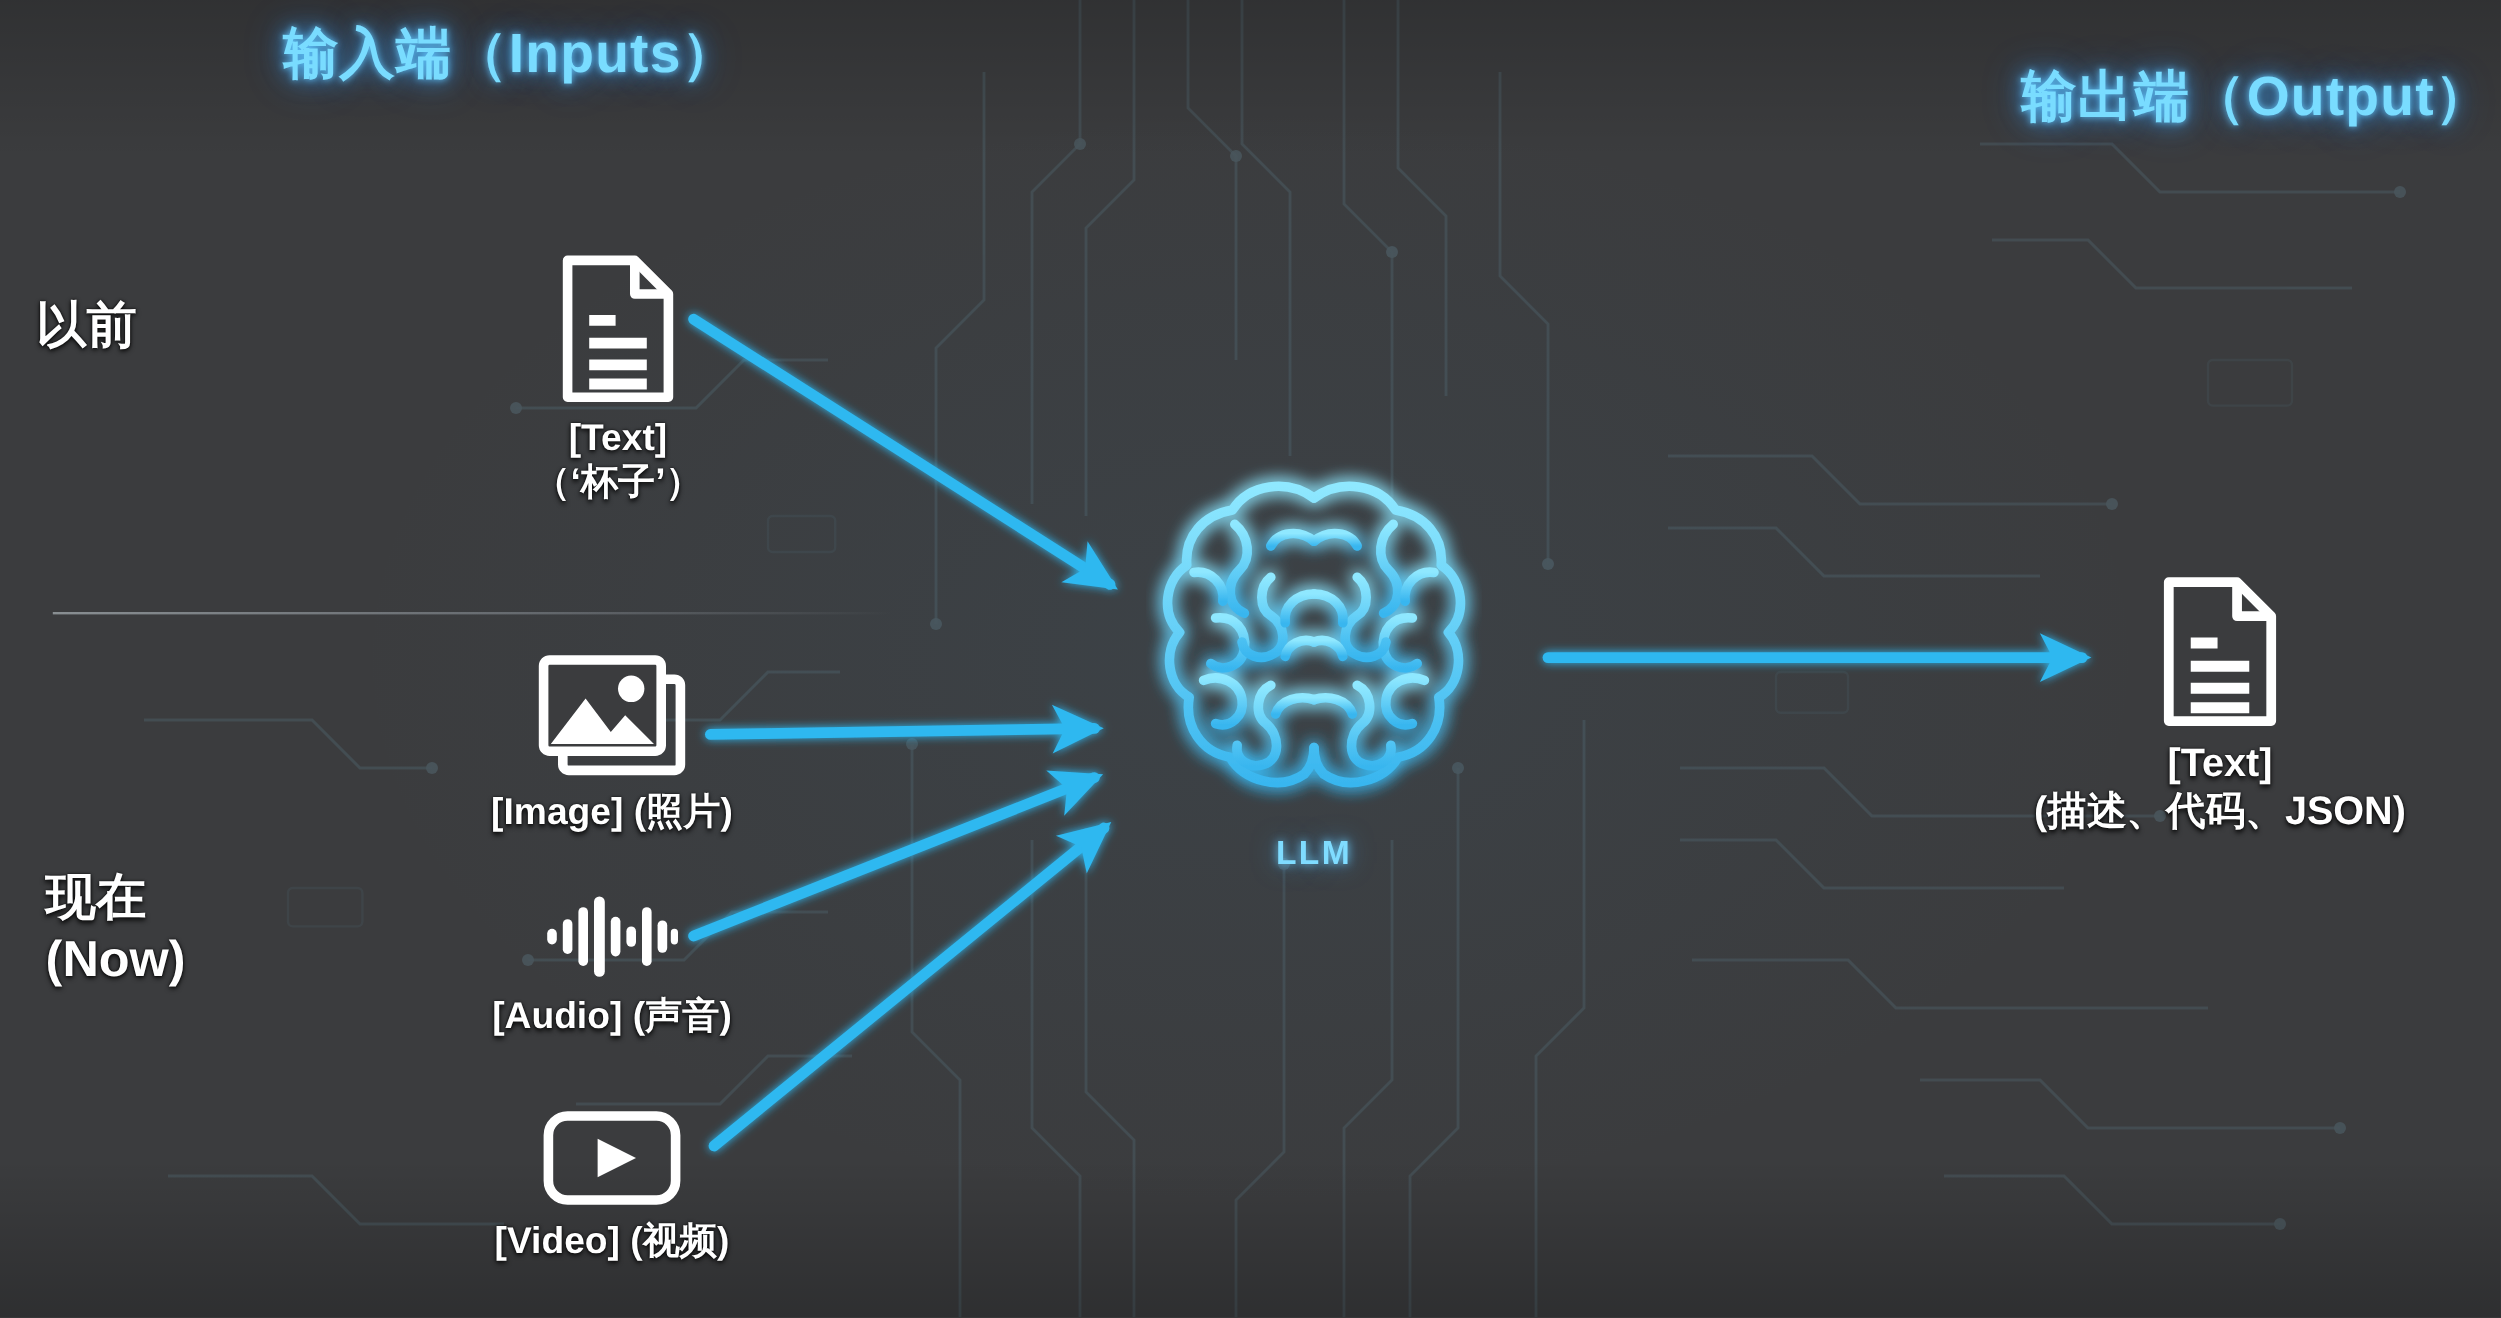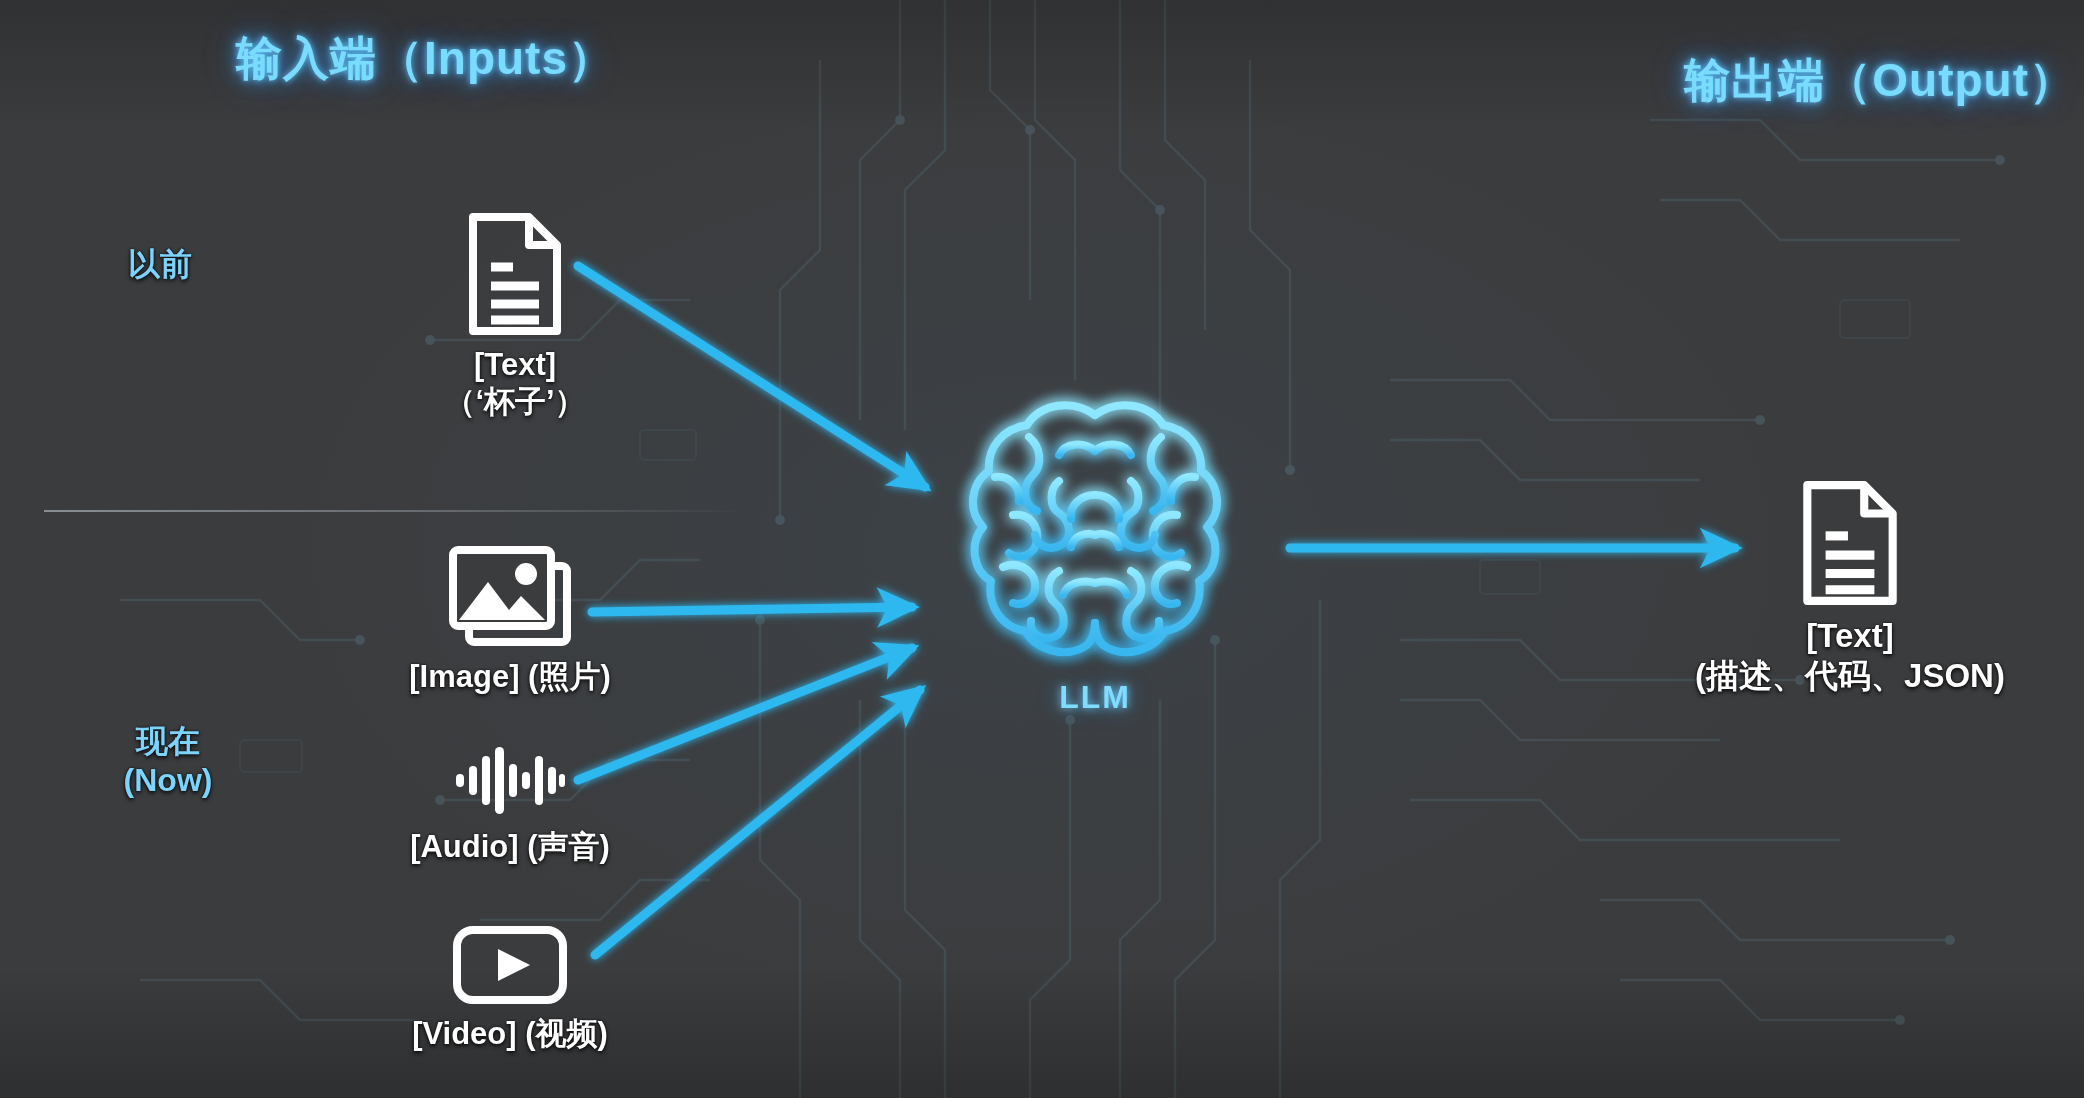--- a/index.html
+++ b/index.html
@@ -43,32 +43,32 @@
     font-weight: bold;
     font-size: 46px;
     letter-spacing: 1px;
     color: #79dcff;
     text-shadow:
       0 0 6px rgba(100,200,255,0.95),
       0 0 18px rgba(60,170,255,0.75),
       0 0 34px rgba(40,140,255,0.45);
     white-space: nowrap;
   }
-  #heading-inputs  { left: 236px; top: 14px; margin-top: 14px; }
+  #heading-inputs  { left: 236px; top: 14px; }
   #heading-output  { right: 8px;  top: 14px; margin-top: 36px; }
 
   
   .era-label {
     position: absolute;
     z-index: 5;
-    color: #7dd3fc;
+    color: #ffffff;
     font-weight: bold;
-    font-size: 32px;
+    font-size: 42px;
     line-height: 1.22;
-    text-align: center;
+    text-align: left;
     text-shadow: 0 2px 4px rgba(0,0,0,0.85), 0 0 2px rgba(0,0,0,0.9);
     white-space: nowrap;
   }
   #era-before { left: 30px; top: 245px; width: 260px; }
   #era-now    { left: 38px; top: 722px; width: 260px; }
 
   
   #era-divider {
     position: absolute;
     z-index: 4;
@@ -138,24 +138,24 @@
     position: absolute;
     z-index: 5;
     left: 925px;
     top: 385px;
     width: 340px;
     display: flex;
     flex-direction: column;
     align-items: center;
   }
   #llm-label {
-    margin-top: 4px;
+    margin-top: 20px;
     color: #7fdcff;
     font-weight: bold;
-    font-size: 32px;
+    font-size: 28px;
     letter-spacing: 2px;
     text-shadow:
       0 0 8px rgba(110,210,255,0.95),
       0 0 20px rgba(60,170,255,0.6);
   }
 
   
   #arrows {
     position: absolute;
     inset: 0;

